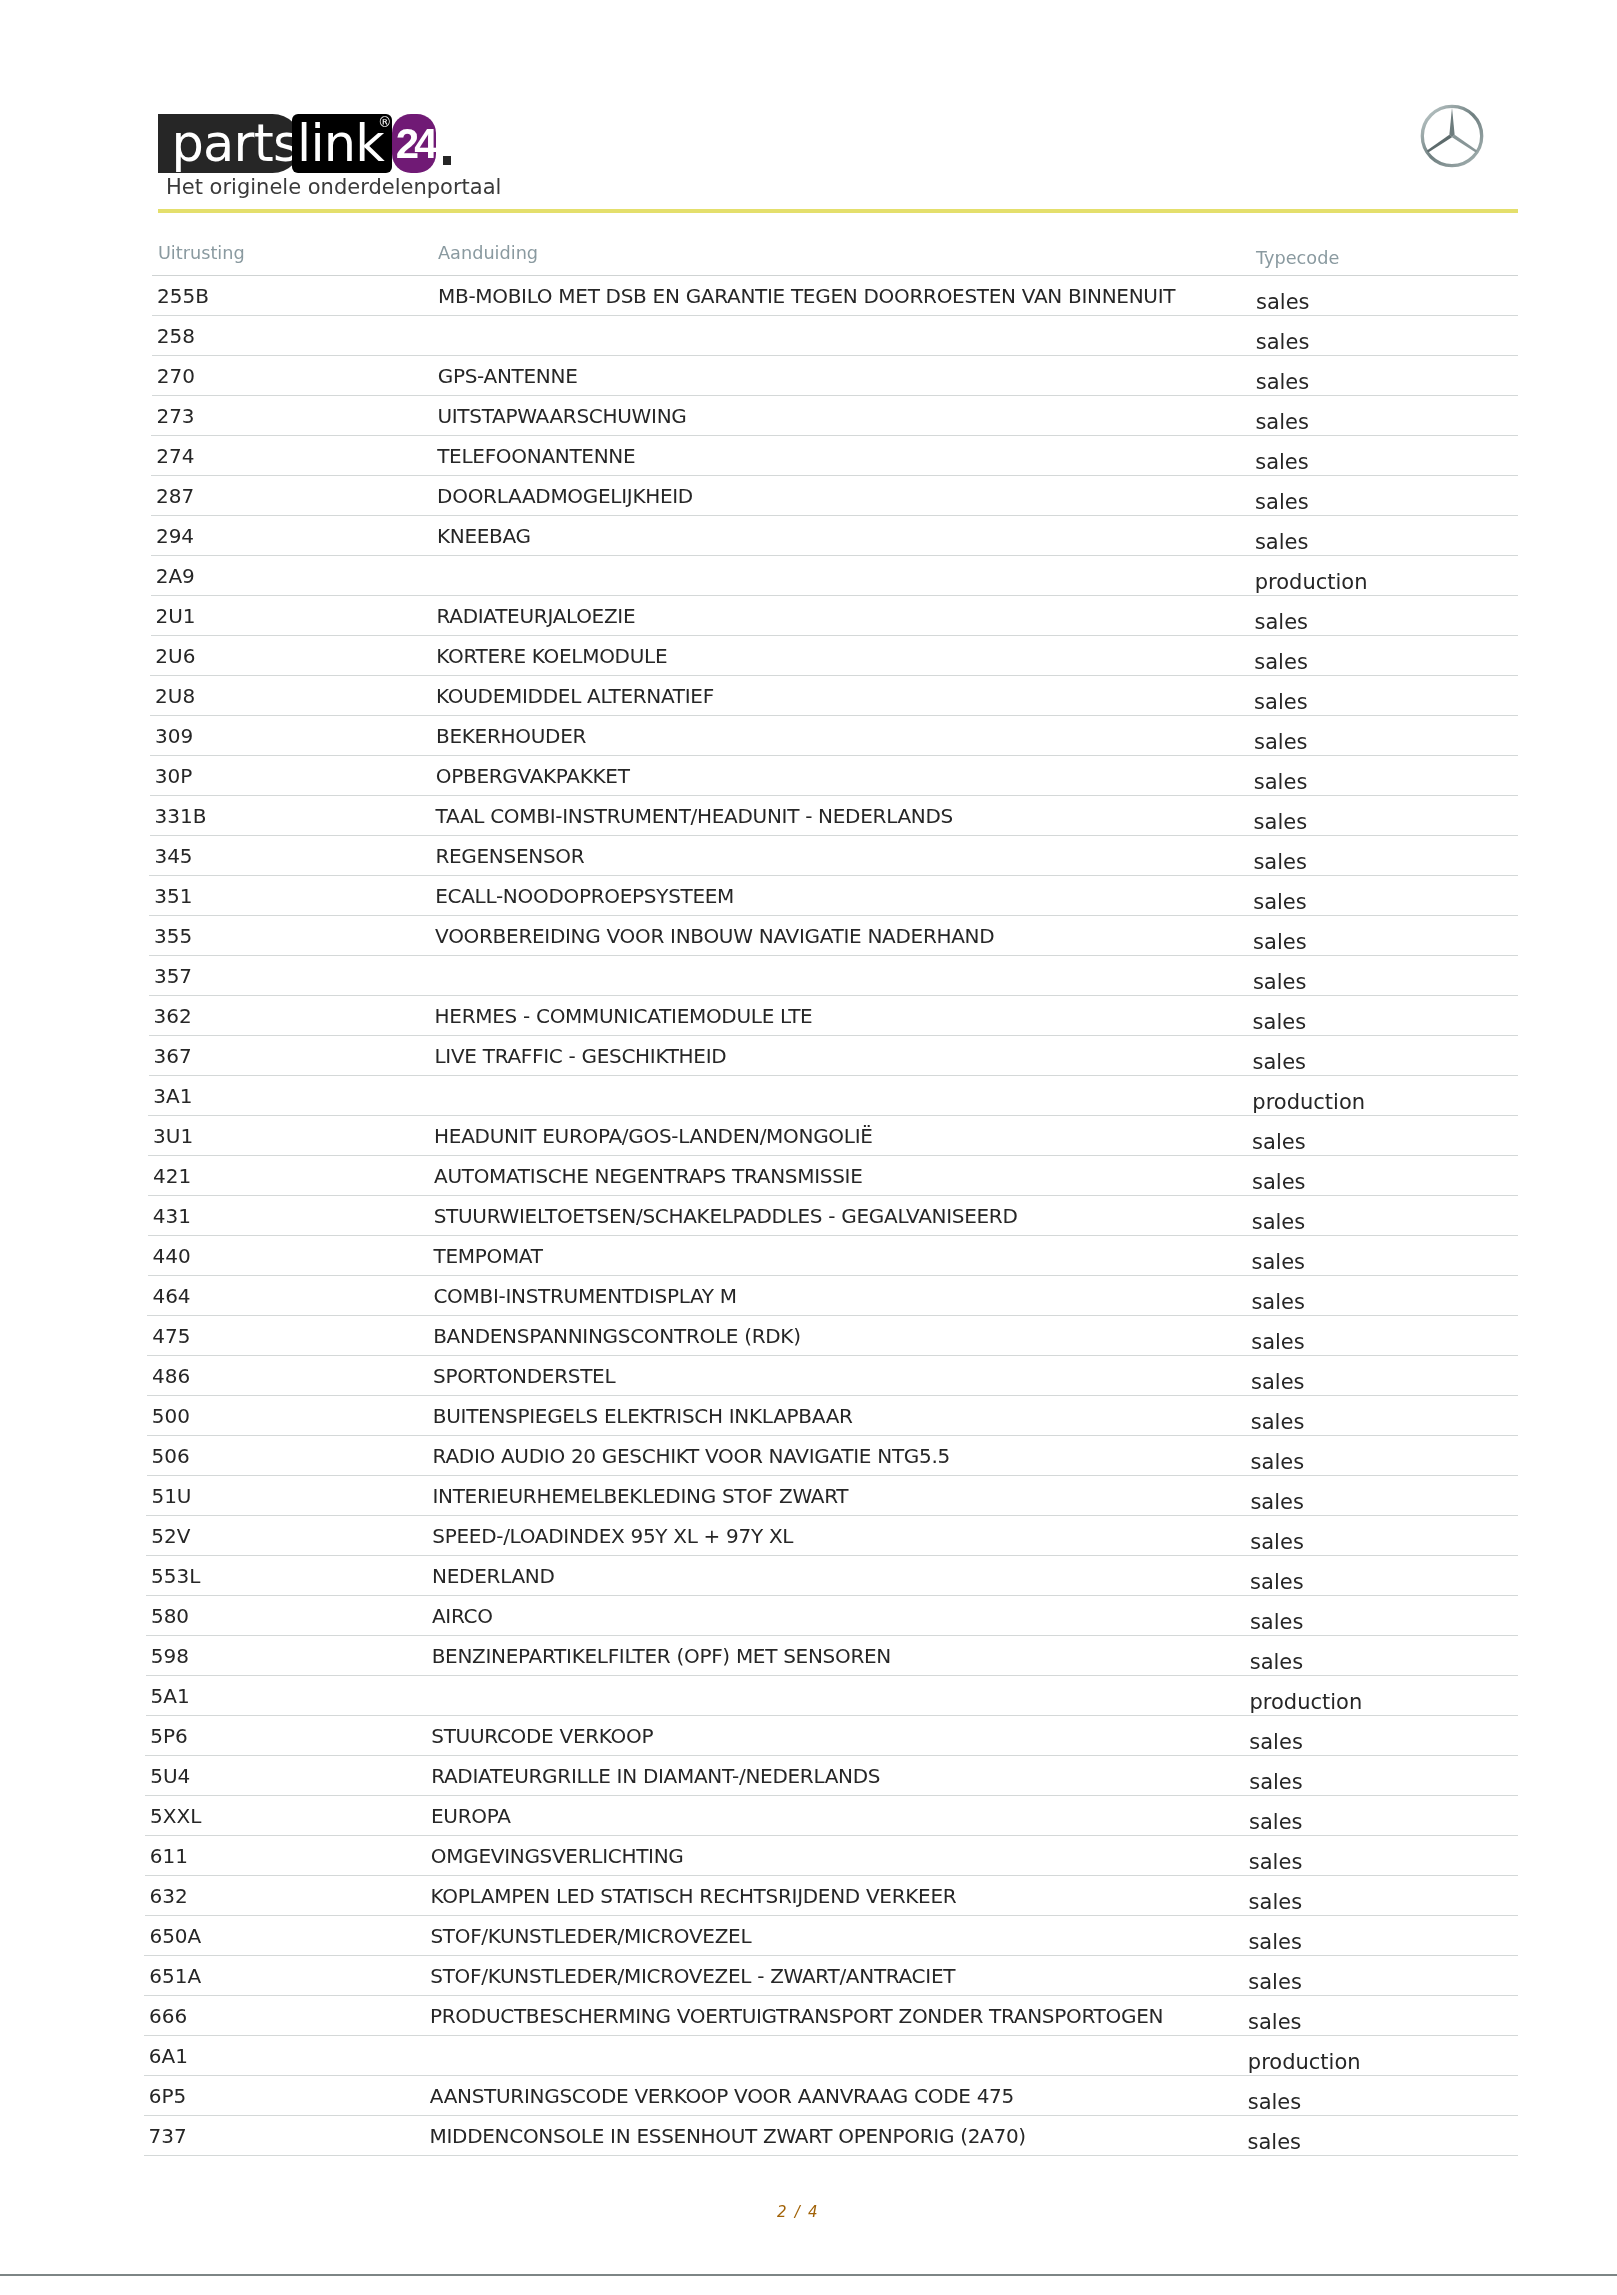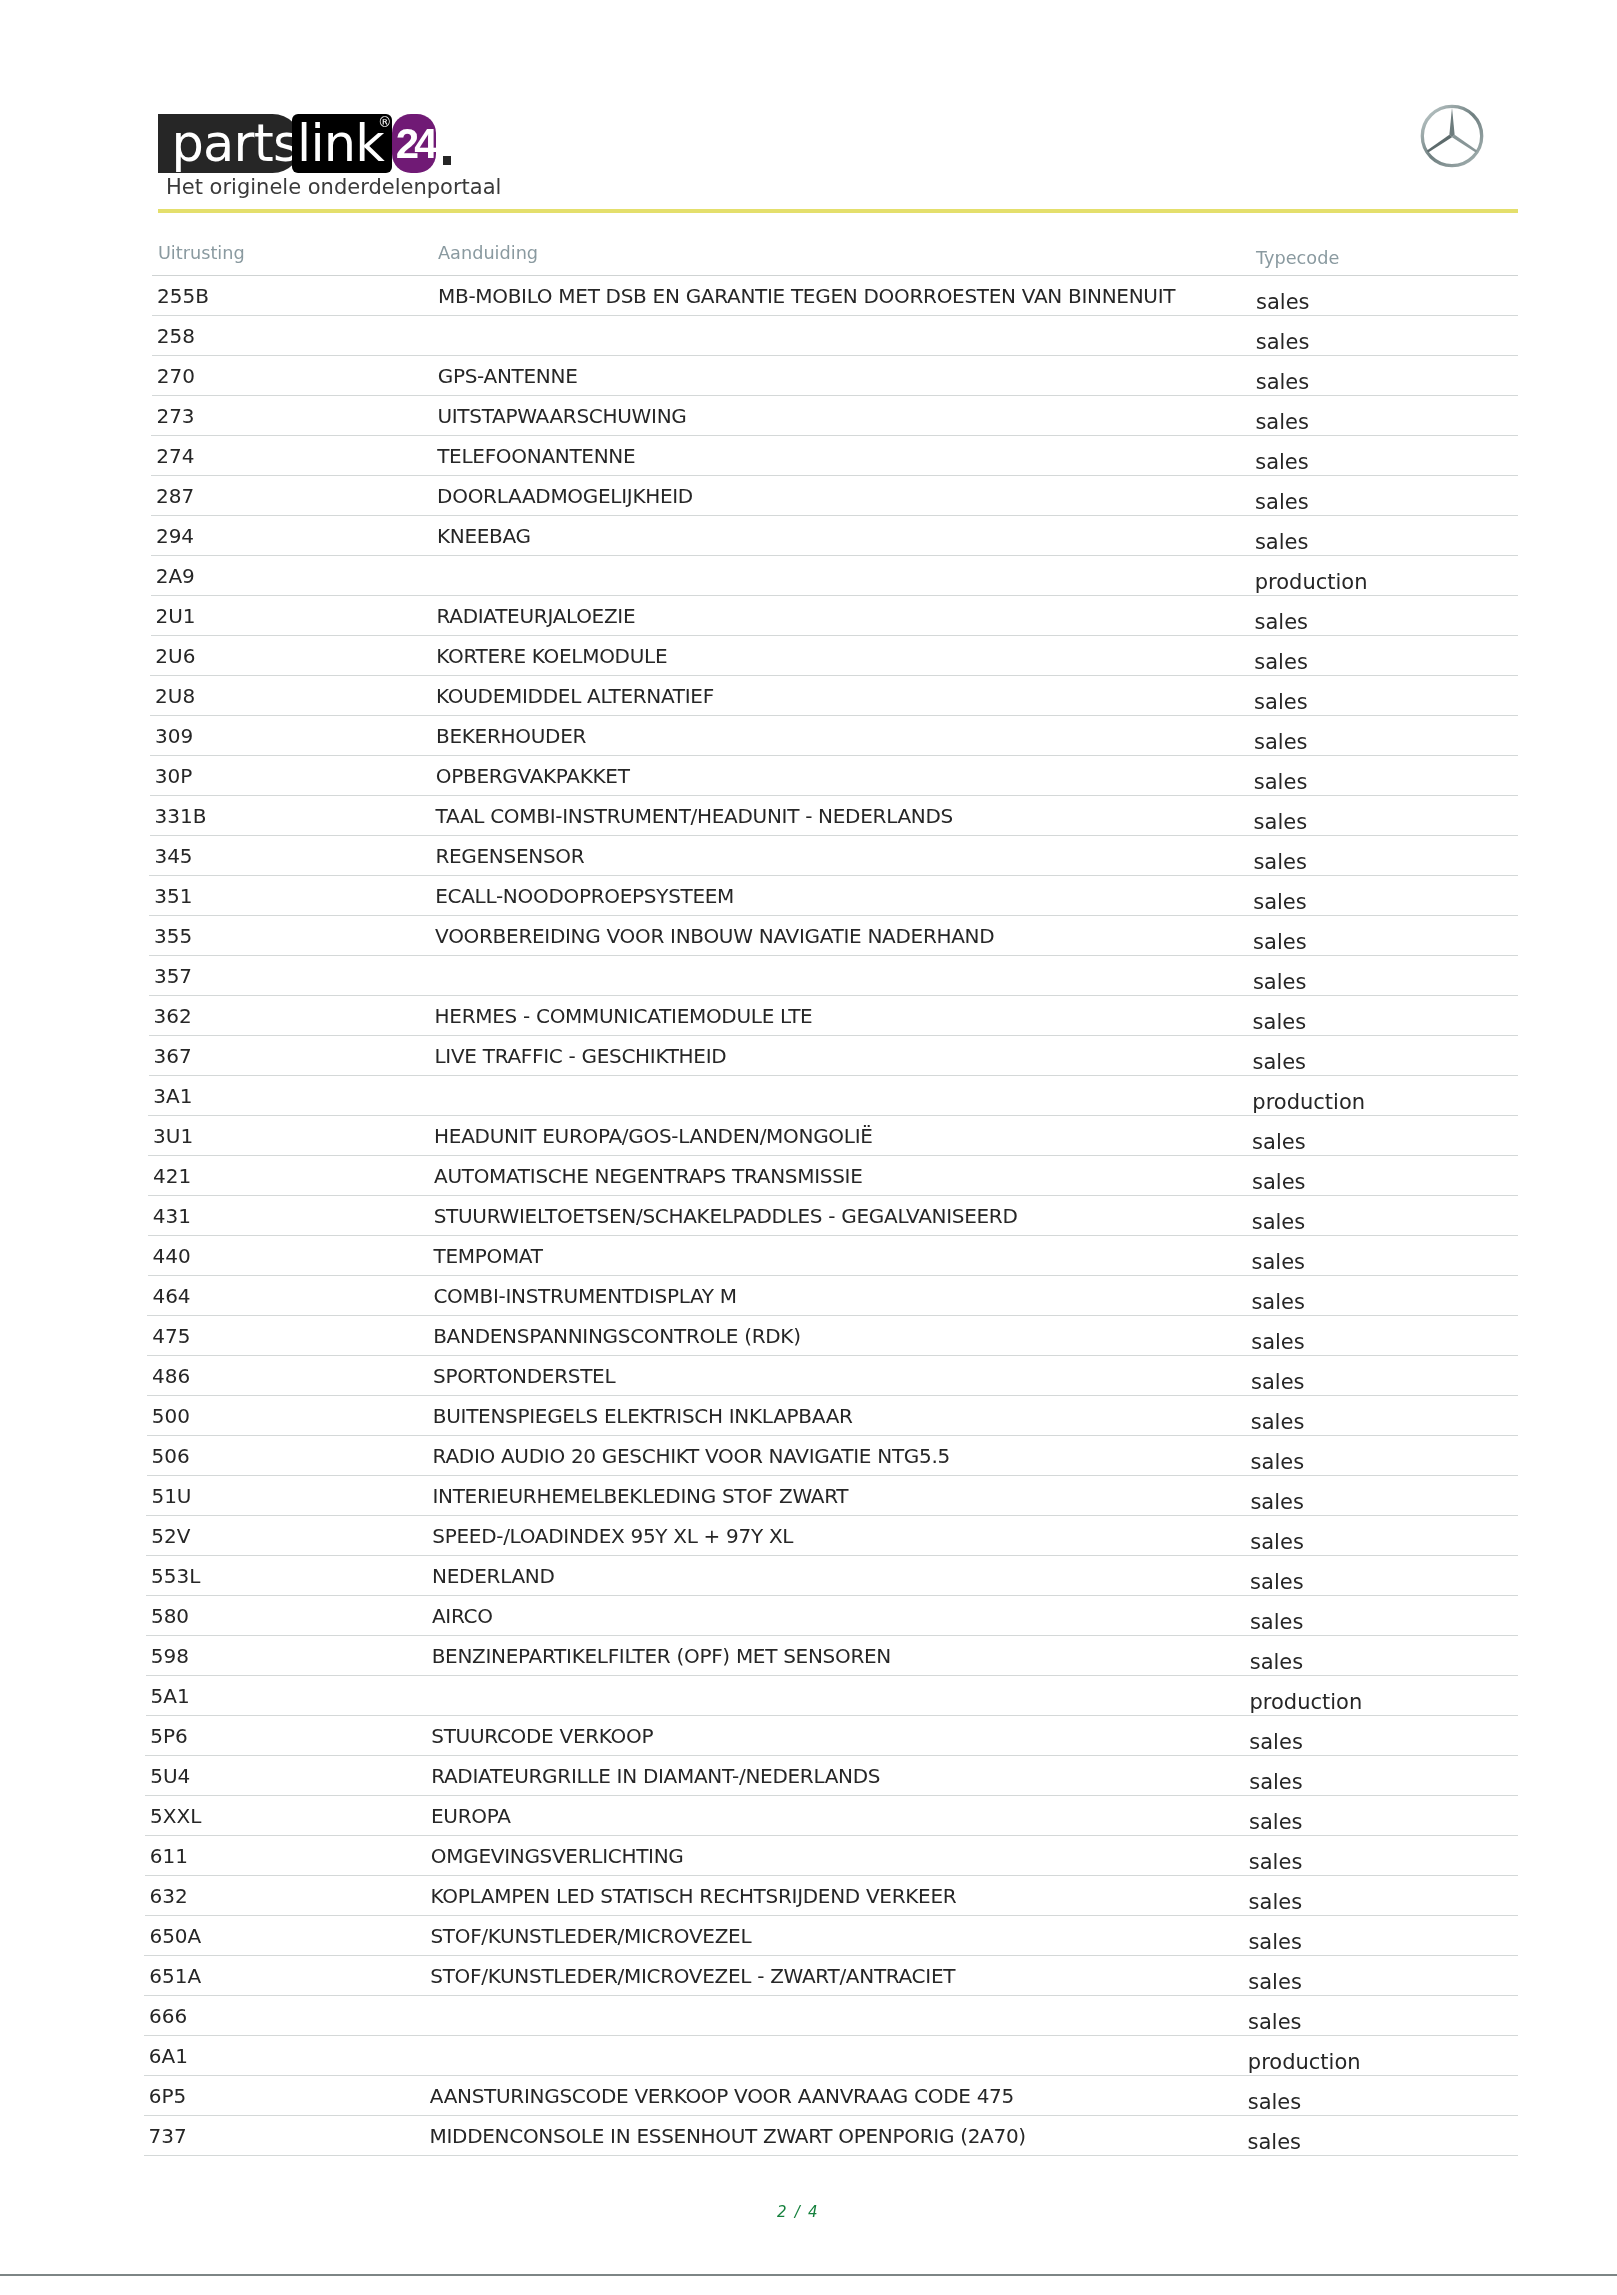--- a/index.html
+++ b/index.html
@@ -28,21 +28,21 @@
     .th-code { left: 5.9px; }
     .th-desc { left: 286px; }
     .th-type { left: 1104px; top: 11.8px !important; }
     .row { position: relative; height: 39px; border-bottom: 1.3px solid #d4d8d8; }
     .row span { position: absolute; top: 8.4px; font-size: 20px; color: #262626; white-space: nowrap; }
     .c-code { left: 5px; }
     .c-desc { left: 286px; letter-spacing: -0.3px; }
     .c-type { left: 1104px; top: 13.5px !important; font-size: 21px !important; }
 
     
-    .page-num { position: absolute; left: 777px; top: 2203px; font-size: 15px; color: #15803d; font-style: italic; letter-spacing: 1.7px; }
+    .page-num { position: absolute; left: 777px; top: 2203px; font-size: 15px; color: #a16207; font-style: italic; letter-spacing: 1.7px; }
     .bottom-rule { position: absolute; left: 0; top: 2274px; width: 1617px; height: 1.7px; background: #7d8585; }
   </style>
 </head>
 <body>
 
 <div class="logo">
   <span class="seg-dark">parts</span>
   <span class="seg-grey"><span>link</span><sup>®</sup></span>
   <span class="seg-num">24</span>
   <span class="seg-dot"></span>
@@ -281,20 +281,21 @@
         <span class="c-desc">STOF/KUNSTLEDER/MICROVEZEL</span>
         <span class="c-type">sales</span>
       </div>
       <div class="row" style="margin-left: -7.7px;">
         <span class="c-code">651A</span>
         <span class="c-desc">STOF/KUNSTLEDER/MICROVEZEL - ZWART/ANTRACIET</span>
         <span class="c-type">sales</span>
       </div>
       <div class="row" style="margin-left: -8px;">
         <span class="c-code">666</span>
+        <span class="c-desc">PRODUCTBESCHERMING VOERTUIGTRANSPORT ZONDER TRANSPORTOGEN</span>
         <span class="c-type">sales</span>
       </div>
       <div class="row" style="margin-left: -8.2px;">
         <span class="c-code">6A1</span>
         <span class="c-desc"></span>
         <span class="c-type">production</span>
       </div>
       <div class="row" style="margin-left: -8.3px;">
         <span class="c-code">6P5</span>
         <span class="c-desc">AANSTURINGSCODE VERKOOP VOOR AANVRAAG CODE 475</span>

